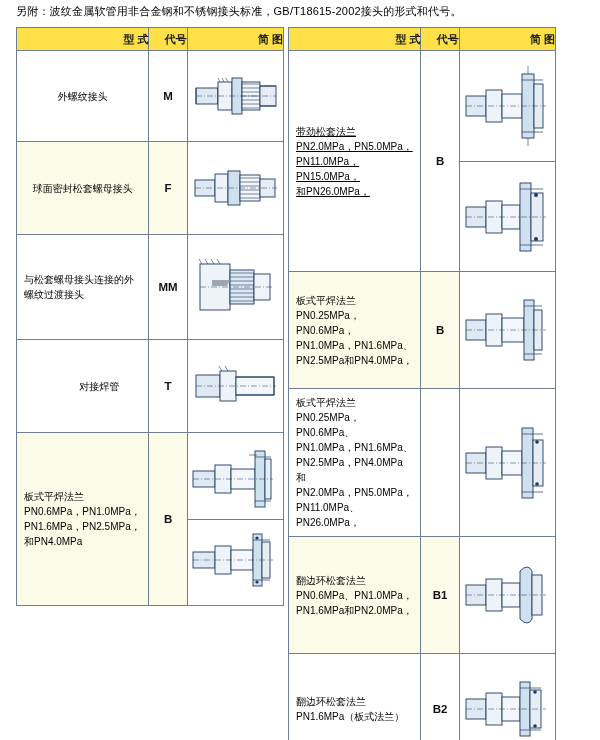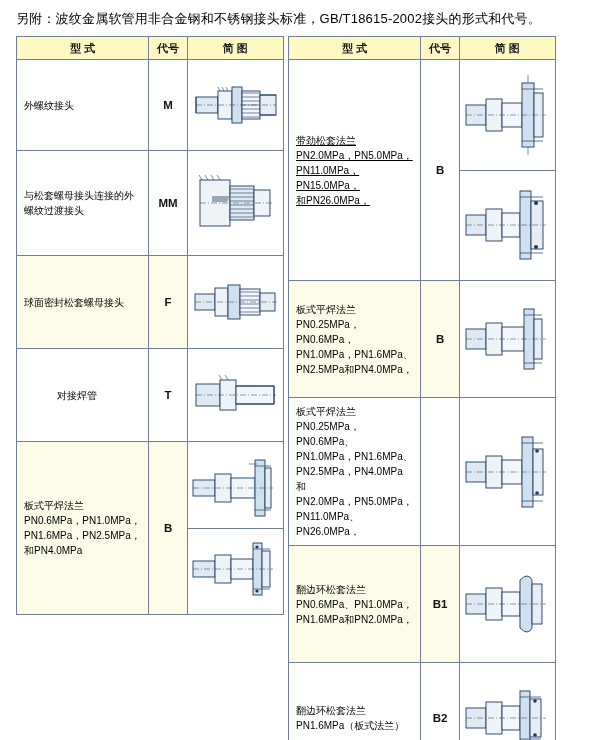--- a/index.html
+++ b/index.html
@@ -15,23 +15,23 @@
     overflow: hidden;
   }
   .page {
     position: relative;
     width: 600px;
     height: 740px;
     box-sizing: border-box;
     padding: 0;
   }
   .doc-title {
-    font-size: 13px;
+    font-size: 11px;
     line-height: 1.4;
-    padding: 10px 16px 8px 16px;
+    padding: 4px 16px 8px 16px;
     color: #000;
     letter-spacing: 0.2px;
   }
   .tables {
     display: flex;
     gap: 0;
     padding: 0 16px;
     align-items: flex-start;
   }
   table {
@@ -40,38 +40,39 @@
   }
   .tbl-left { width: 268px; }
   .tbl-right { width: 268px; }
   .spacer-col { width: 4px; }
   th, td {
     border: 1px solid #6f7e91;
     padding: 0;
     vertical-align: middle;
   }
   thead th {
-    background: #fef9c3;
+    background: #fde047;
     height: 22px;
     font-size: 11px;
     font-weight: bold;
-    text-align: center;
+    text-align: right;
     color: #1b1b1b;
   }
   .col-type { width: 132px; }
   .col-code { width: 38px; }
   .col-pic  { width: 96px; }
 
   td.type-cell {
     font-size: 10px;
     line-height: 1.5;
     padding: 6px 7px;
     color: #000;
   }
   td.type-cell.center {
+    text-align: center;
   }
   td.code-cell {
     text-align: center;
     font-size: 11.5px;
     font-weight: bold;
   }
   td.pic-cell {
     text-align: center;
     padding: 2px;
   }
@@ -122,51 +123,51 @@
                 <rect x="70" y="26" width="16" height="20" fill="#e6edf4"></rect>
                 <path d="M70 26 L86 26 M70 46 L86 46"></path>
                 <path d="M6 36 h80" stroke-dasharray="6 2 1 2" stroke-width="0.5"></path>
                 <path d="M30 22 l-2 -4 M34 22 l-2 -4 M38 22 l-2 -4" stroke-width="0.6"></path>
               </g>
             </svg>
           </td>
         </tr>
 
         <tr>
-          <td class="type-cell wh" style="height:92px;">与松套螺母接头连接的外螺纹过渡接头</td>
-          <td class="code-cell wh">MM</td>
-          <td class="pic-cell wh">
-            <svg class="fig" width="92" height="86" viewBox="0 0 92 86">
-              <g fill="none" stroke="#1f3a5f" stroke-width="0.9">
-                <rect x="10" y="20" width="30" height="46" fill="#eef3f8"></rect>
-                <rect x="40" y="26" width="24" height="34" fill="#dfe9f3"></rect>
-                <path d="M40 29 h24 M40 33 h24 M40 37 h24 M40 41 h24 M40 45 h24 M40 49 h24 M40 53 h24 M40 57 h24" stroke-width="0.6"></path>
-                <rect x="64" y="30" width="16" height="26" fill="#f0f4f8"></rect>
-                <path d="M22 36 h18 l-3 6 h-15 z" fill="#9aa7b5" stroke="none"></path>
-                <path d="M10 43 h72" stroke-dasharray="6 2 1 2" stroke-width="0.5"></path>
-                <path d="M12 20 l-3 -5 M18 20 l-3 -5 M24 20 l-3 -5 M30 20 l-3 -5" stroke-width="0.6"></path>
-              </g>
-            </svg>
-          </td>
-        </tr>
-
-        <tr>
           <td class="type-cell center hl" style="height:80px;">球面密封松套螺母接头</td>
           <td class="code-cell hl">F</td>
           <td class="pic-cell wh">
             <svg class="fig" width="92" height="74" viewBox="0 0 92 74">
               <g fill="none" stroke="#1f3a5f" stroke-width="0.9">
                 <rect x="5" y="29" width="20" height="16" fill="#dfe9f3"></rect>
                 <rect x="25" y="23" width="13" height="28" fill="#eef3f8"></rect>
                 <path d="M38 20 q10 17 0 34" fill="#cfe0ef"></path>
                 <rect x="38" y="20" width="12" height="34" fill="#cfe0ef"></rect>
                 <rect x="50" y="24" width="20" height="26" fill="#f3f6fa"></rect>
                 <path d="M50 27 h20 M50 31 h20 M50 35 h20 M50 39 h20 M50 43 h20 M50 47 h20" stroke-width="0.6"></path>
                 <rect x="70" y="28" width="15" height="18" fill="#e6edf4"></rect>
                 <path d="M5 37 h82" stroke-dasharray="6 2 1 2" stroke-width="0.5"></path>
+              </g>
+            </svg>
+          </td>
+        </tr>
+
+        <tr>
+          <td class="type-cell wh" style="height:92px;">与松套螺母接头连接的外螺纹过渡接头</td>
+          <td class="code-cell wh">MM</td>
+          <td class="pic-cell wh">
+            <svg class="fig" width="92" height="86" viewBox="0 0 92 86">
+              <g fill="none" stroke="#1f3a5f" stroke-width="0.9">
+                <rect x="10" y="20" width="30" height="46" fill="#eef3f8"></rect>
+                <rect x="40" y="26" width="24" height="34" fill="#dfe9f3"></rect>
+                <path d="M40 29 h24 M40 33 h24 M40 37 h24 M40 41 h24 M40 45 h24 M40 49 h24 M40 53 h24 M40 57 h24" stroke-width="0.6"></path>
+                <rect x="64" y="30" width="16" height="26" fill="#f0f4f8"></rect>
+                <path d="M22 36 h18 l-3 6 h-15 z" fill="#9aa7b5" stroke="none"></path>
+                <path d="M10 43 h72" stroke-dasharray="6 2 1 2" stroke-width="0.5"></path>
+                <path d="M12 20 l-3 -5 M18 20 l-3 -5 M24 20 l-3 -5 M30 20 l-3 -5" stroke-width="0.6"></path>
               </g>
             </svg>
           </td>
         </tr>
 
 
         <tr>
           <td class="type-cell center wh" style="height:80px;padding-left:40px;">对接焊管</td>
           <td class="code-cell wh">T</td>
           <td class="pic-cell wh">

